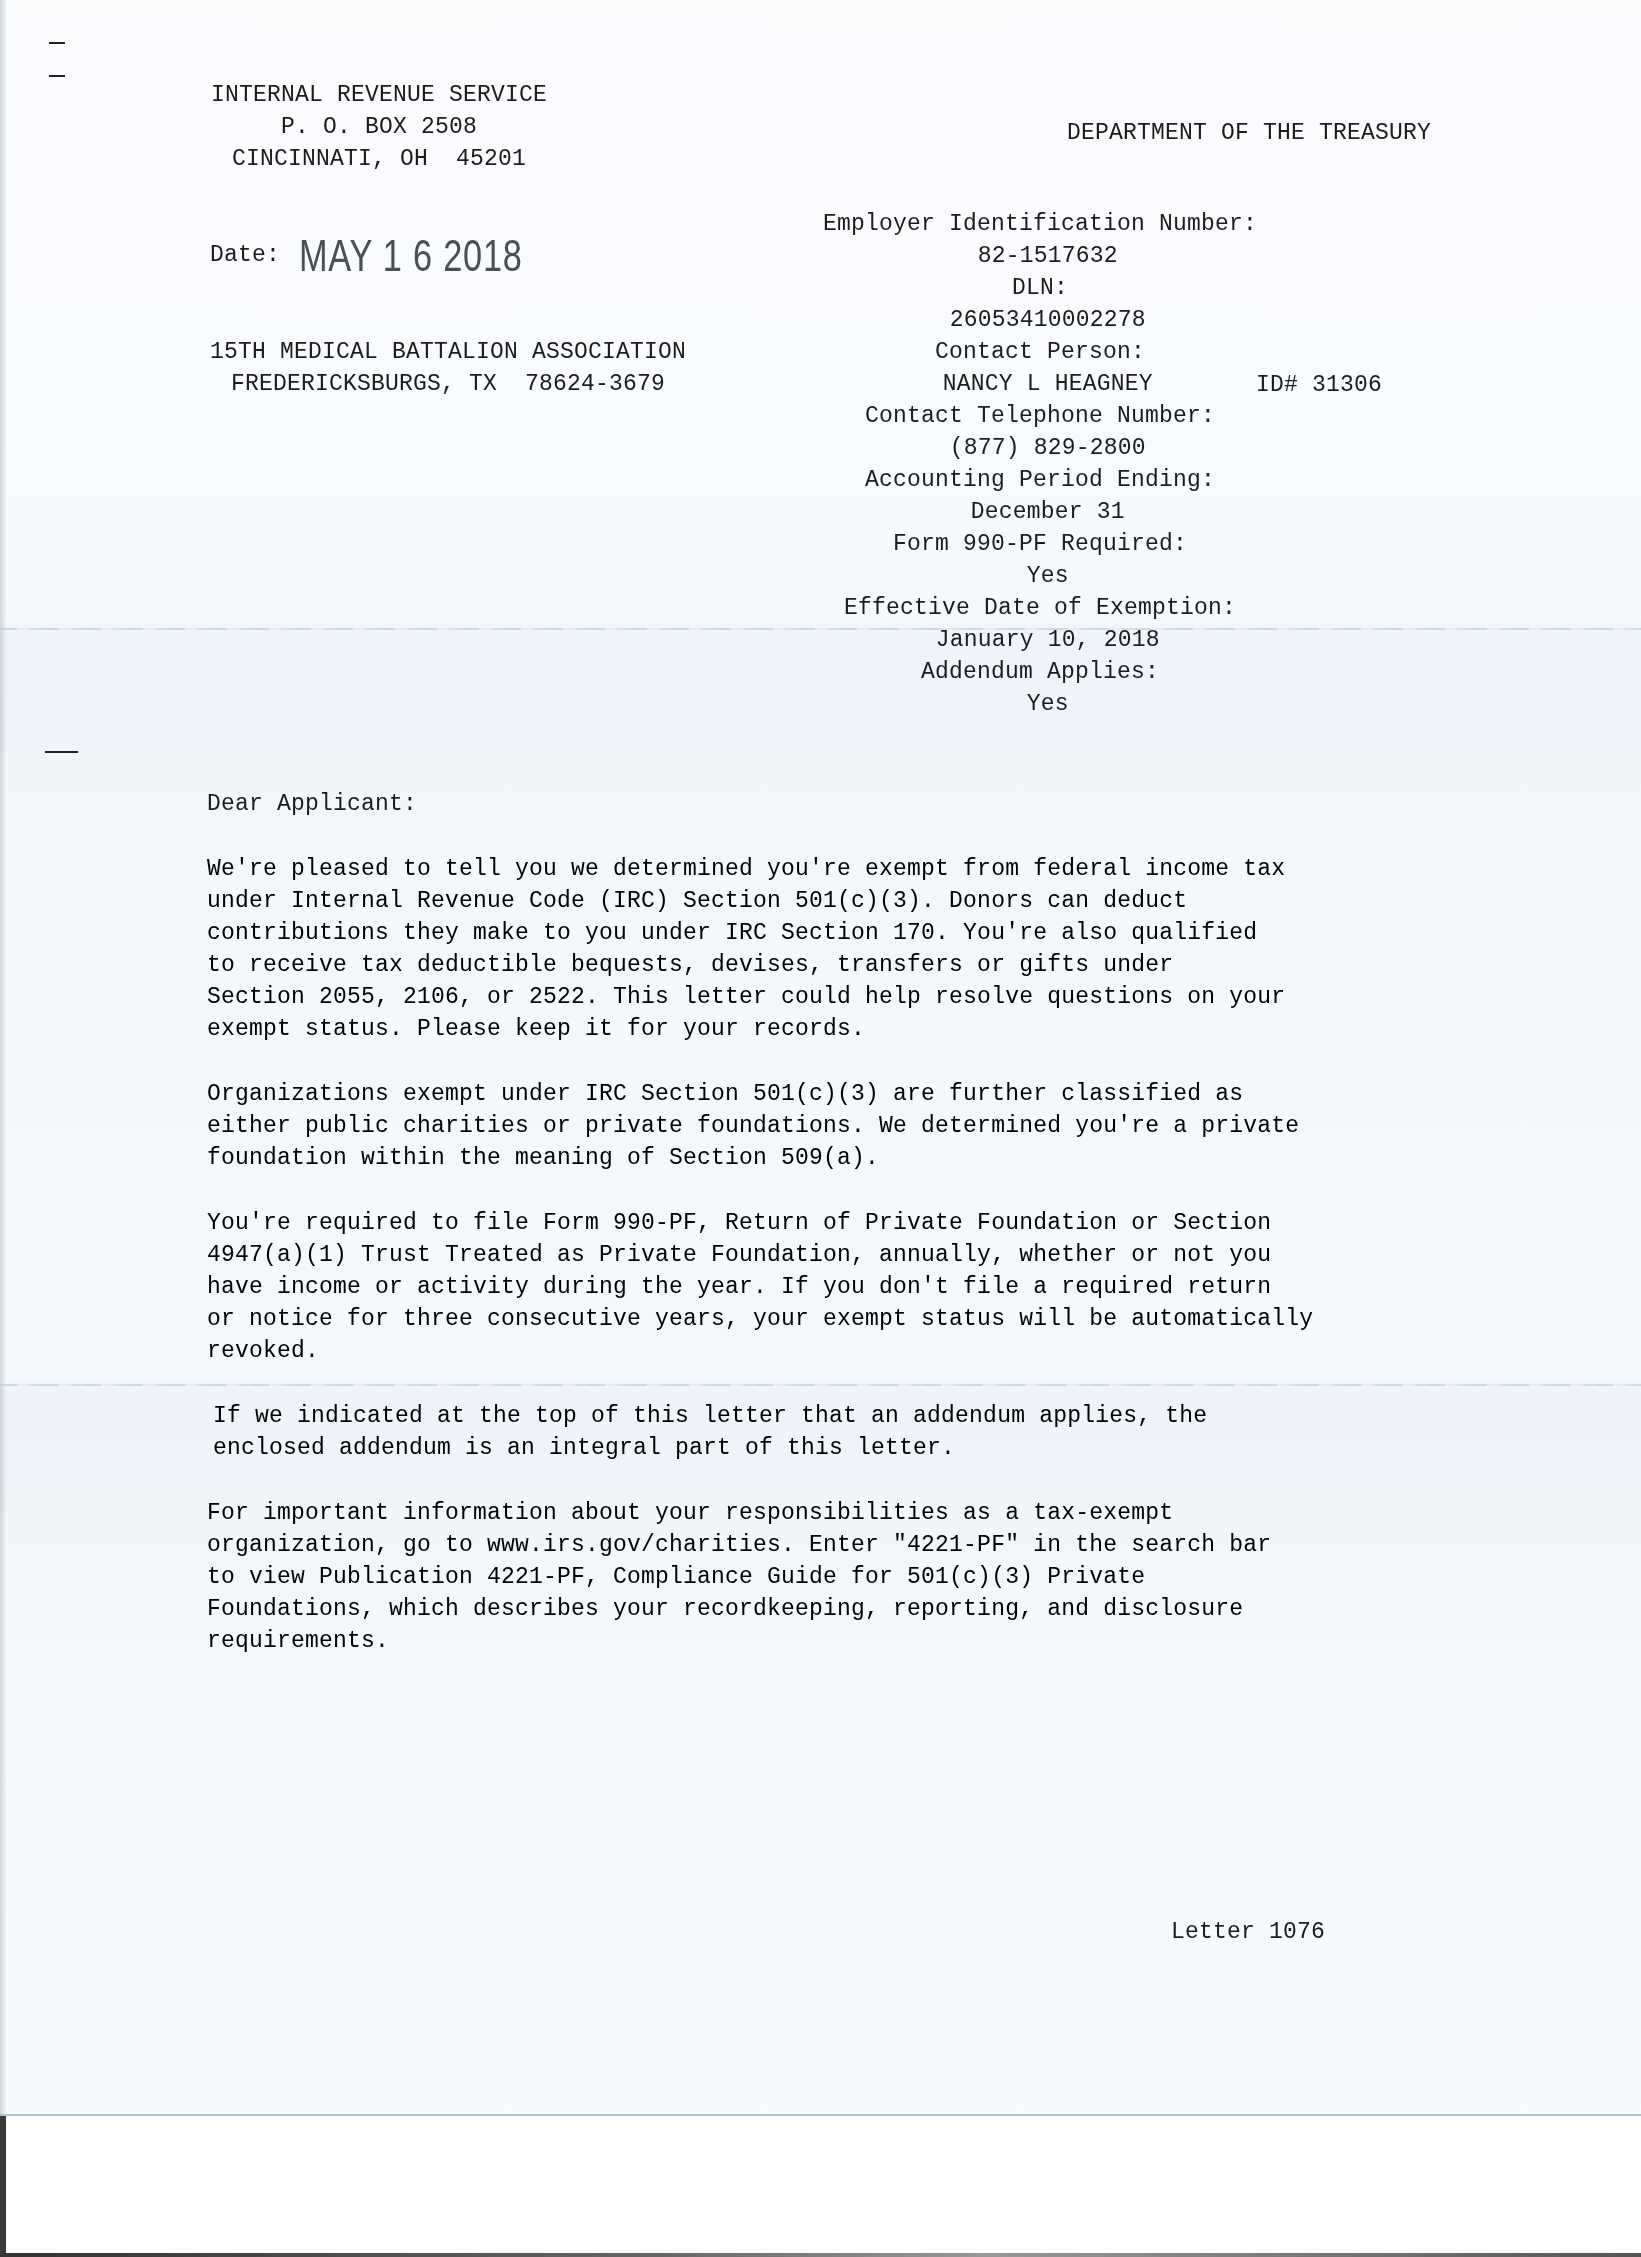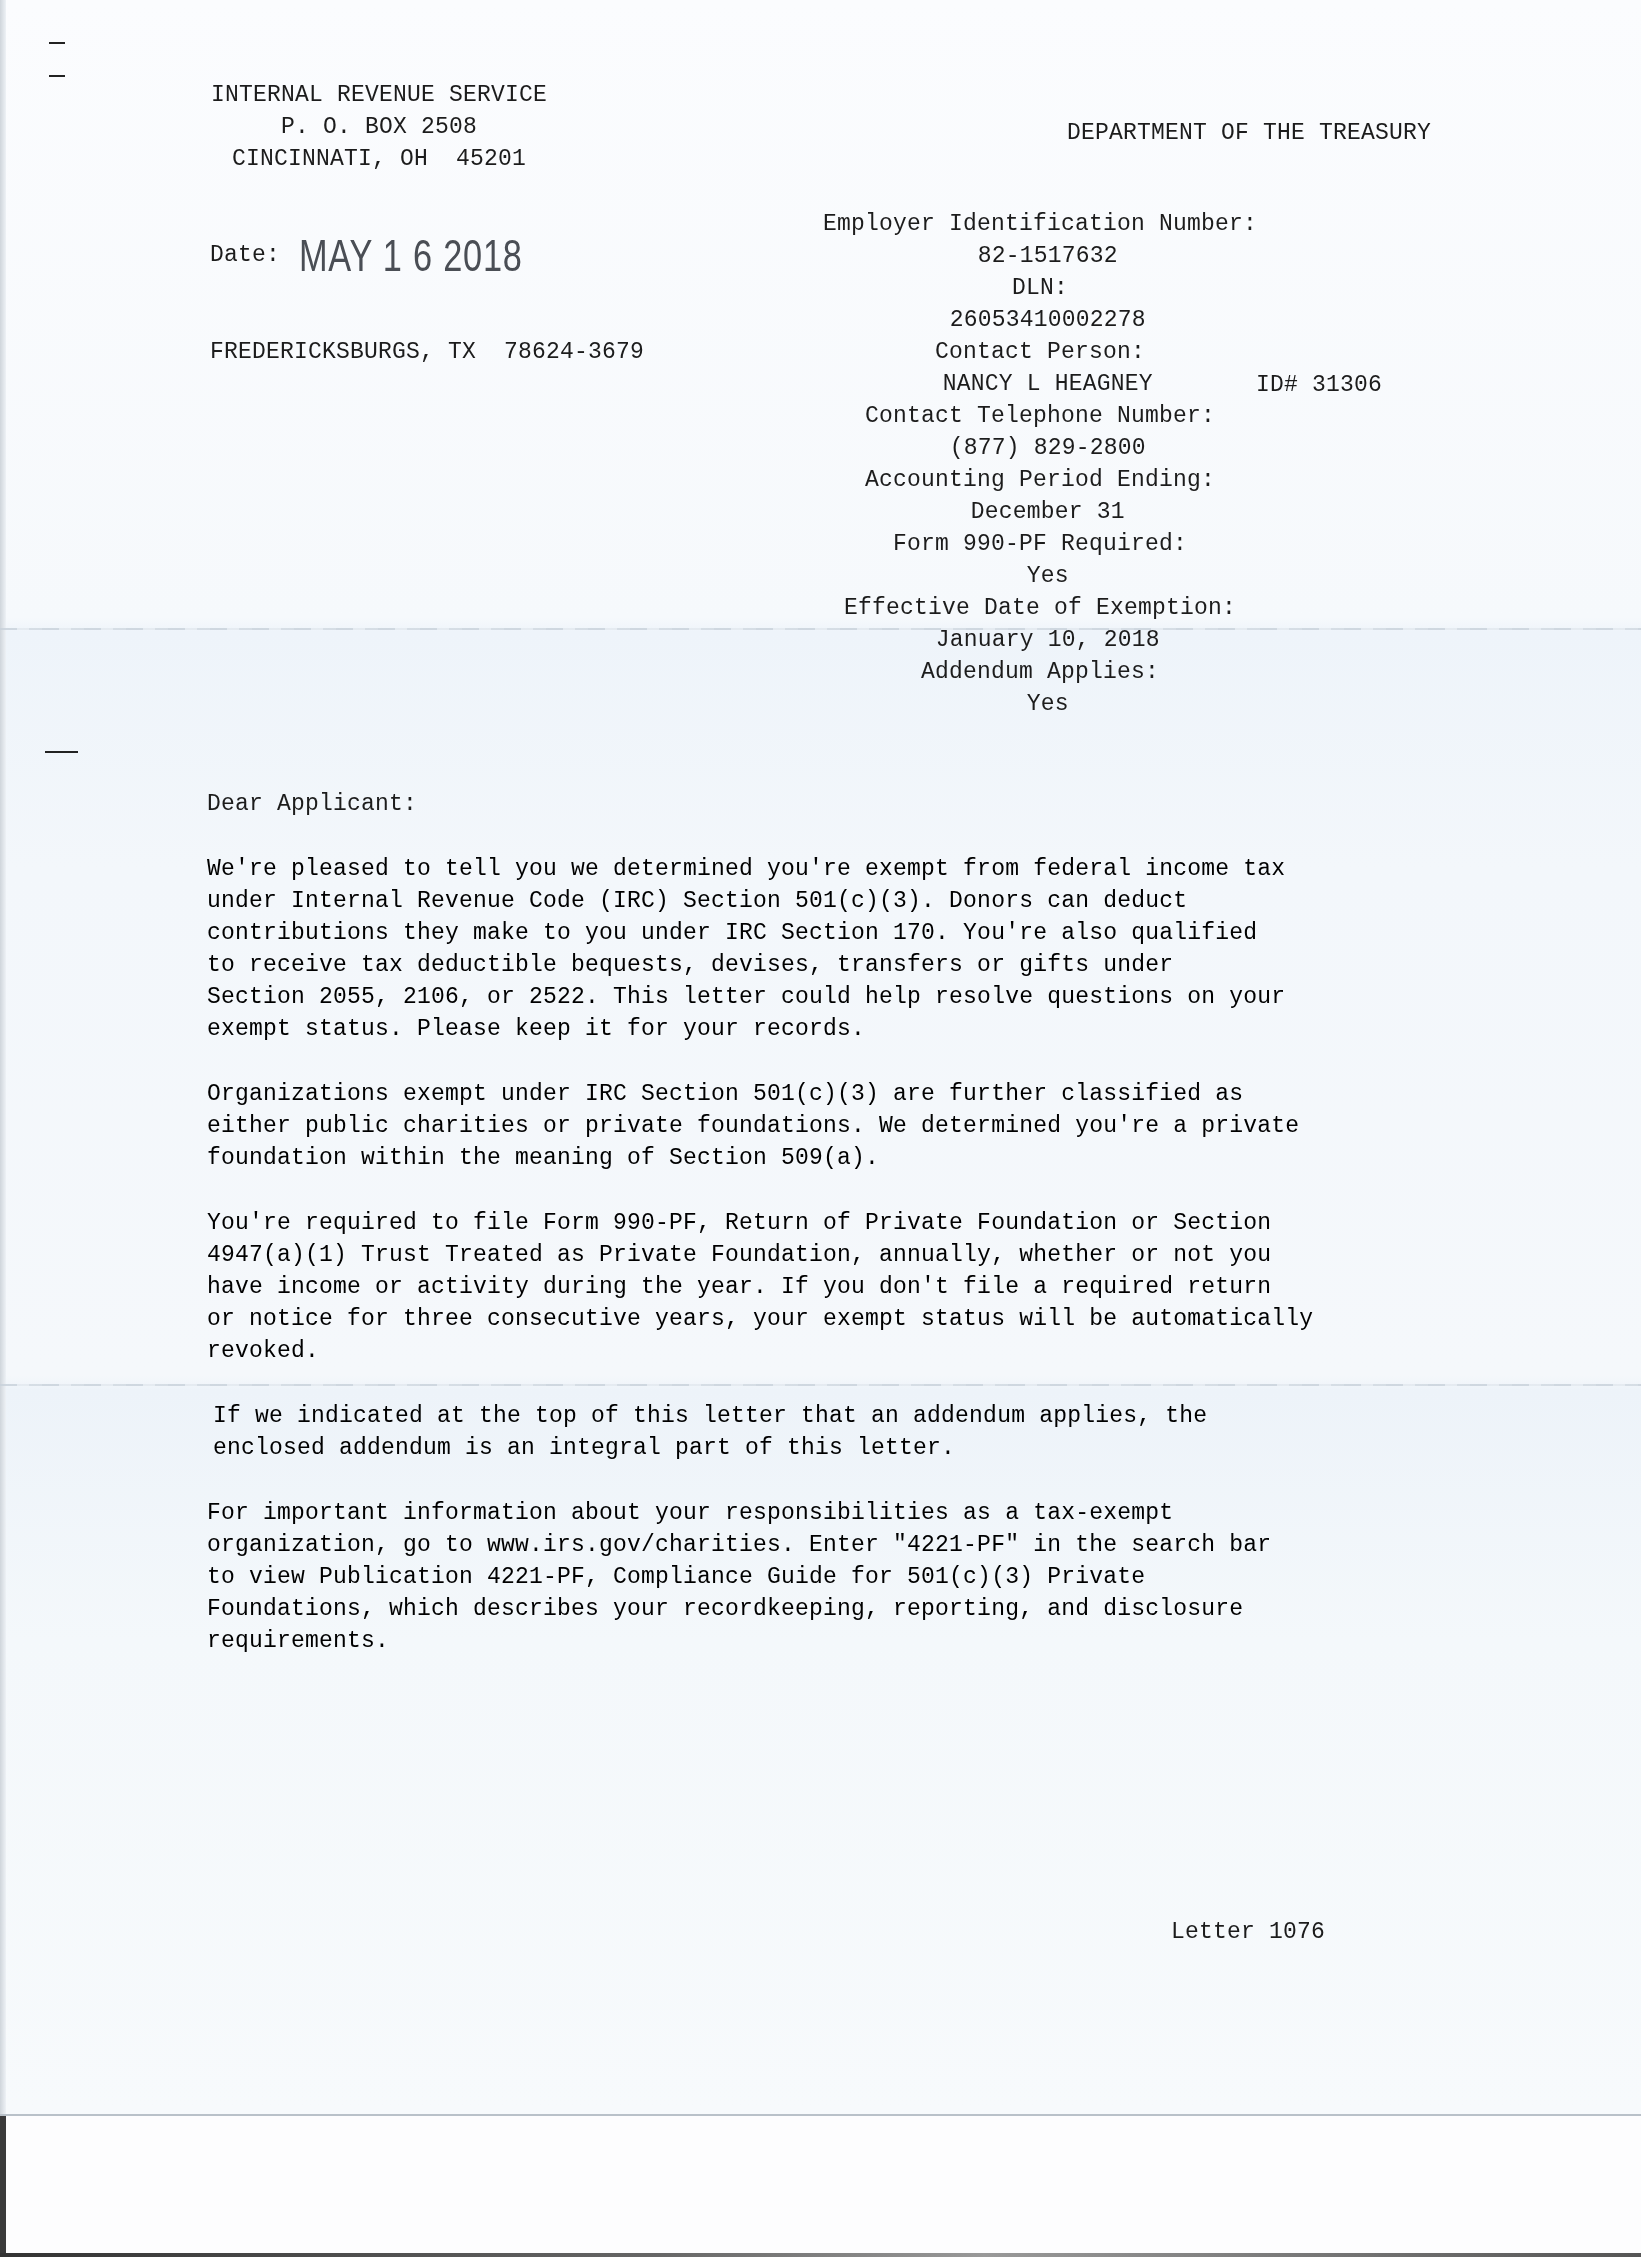--- a/index.html
+++ b/index.html
@@ -125,20 +125,21 @@
   <span class="line">P. O. BOX 2508</span>
   <span class="line">CINCINNATI, OH  45201</span>
 </div>
 
 <div class="txt" style="left:1067px; top:81px;margin-top:36px;">DEPARTMENT OF THE TREASURY</div>
 
 <div class="txt" style="left:210px; top:239px;">Date:</div>
 <div class="stamp">MAY 1 6 2018</div>
 
 <div class="block" style="left:210px; top:336px;">
+  <span class="line">15TH MEDICAL BATTALION ASSOCIATION</span>
   <span class="line">FREDERICKSBURGS, TX  78624-3679</span>
 </div>
 
 <div class="block" style="left:823px; top:208px;">
   <span class="line">Employer Identification Number:</span>
   <span class="line indent">82-1517632</span>
   <span class="line">DLN:</span>
   <span class="line indent">26053410002278</span>
   <span class="line">Contact Person:</span>
   <span class="line indent">NANCY L HEAGNEY</span>

